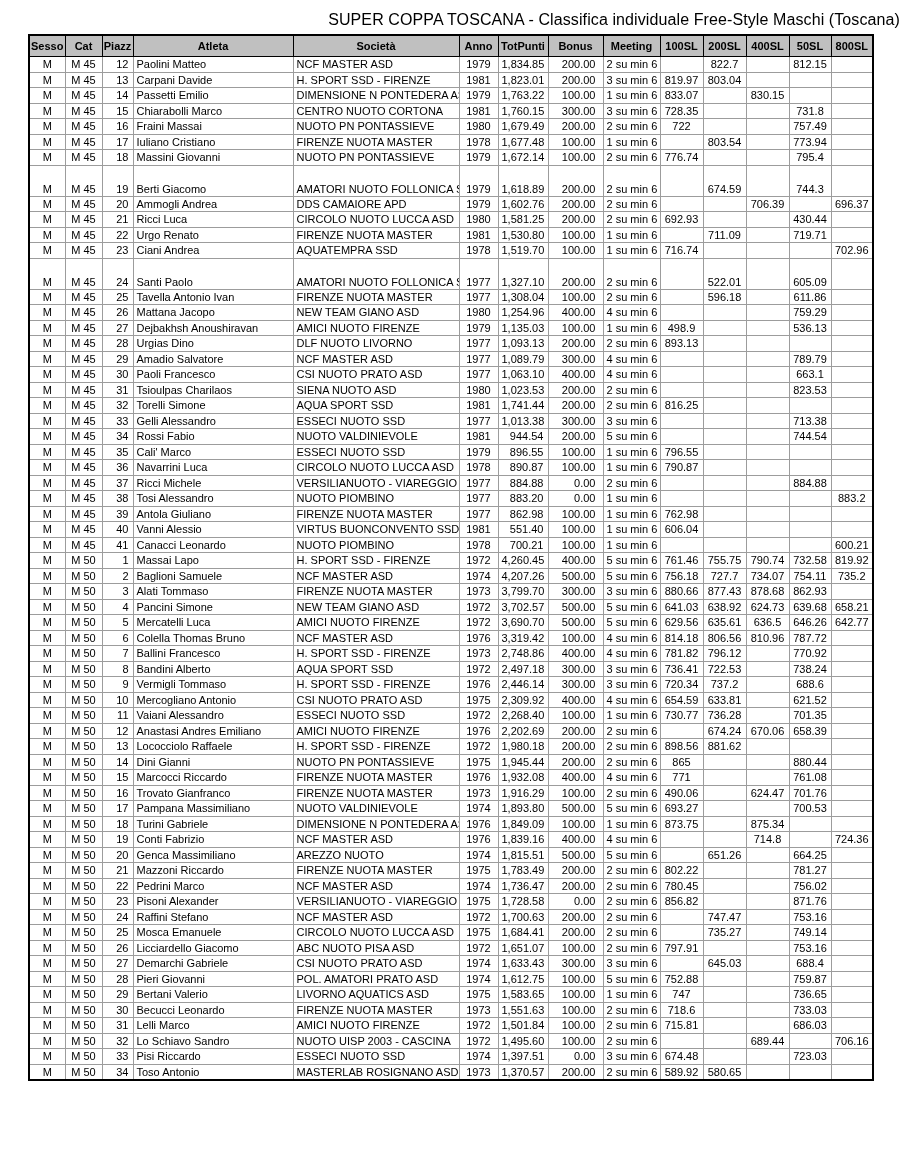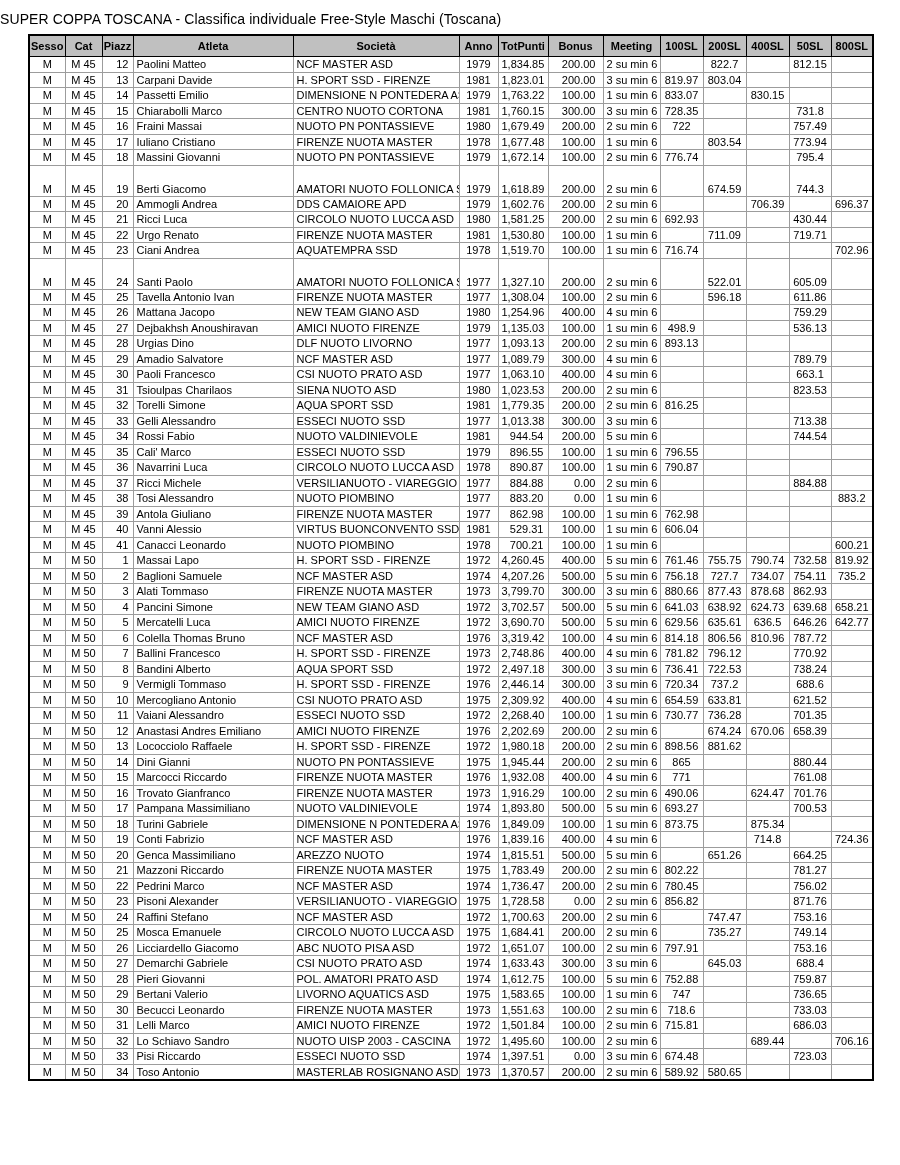--- a/index.html
+++ b/index.html
@@ -7,22 +7,22 @@
     width: 900px; height: 1165px;
     background: #ffffff;
     font-family: "Liberation Sans", sans-serif;
     color: #000;
     position: relative;
     overflow: hidden;
   }
   .doc-title {
     position: absolute;
     top: 11px; left: 0; width: 900px;
-    text-align: left;
-    font-size: 14px;
+    text-align: right;
+    font-size: 16px;
     letter-spacing: 0.1px;
   }
   .table-wrap {
     position: absolute;
     top: 34px; left: 28px; width: 844px;
   }
   table.results {
     border-collapse: collapse;
     table-layout: fixed;
     width: 844px;
@@ -435,21 +435,21 @@
           <td class="al-center cell-sl50">823.53</td>
           <td class="al-center cell-sl800"></td>
         </tr>
         <tr>
           <td class="al-center cell-sesso">M</td>
           <td class="al-center cell-cat">M 45</td>
           <td class="al-right cell-piazz">32</td>
           <td class="al-left cell-atleta">Torelli Simone</td>
           <td class="al-left cell-societa">AQUA SPORT SSD</td>
           <td class="al-center cell-anno">1981</td>
-          <td class="al-right cell-totpunti">1,779.35</td>
+          <td class="al-right cell-totpunti">1,741.44</td>
           <td class="al-right cell-bonus">200.00</td>
           <td class="al-left cell-meeting">2 su min 6</td>
           <td class="al-center cell-sl100">816.25</td>
           <td class="al-center cell-sl200"></td>
           <td class="al-center cell-sl400"></td>
           <td class="al-center cell-sl50"></td>
           <td class="al-center cell-sl800"></td>
         </tr>
         <tr>
           <td class="al-center cell-sesso">M</td>
@@ -563,21 +563,21 @@
           <td class="al-center cell-sl50"></td>
           <td class="al-center cell-sl800"></td>
         </tr>
         <tr>
           <td class="al-center cell-sesso">M</td>
           <td class="al-center cell-cat">M 45</td>
           <td class="al-right cell-piazz">40</td>
           <td class="al-left cell-atleta">Vanni Alessio</td>
           <td class="al-left cell-societa">VIRTUS BUONCONVENTO SSD</td>
           <td class="al-center cell-anno">1981</td>
-          <td class="al-right cell-totpunti">529.31</td>
+          <td class="al-right cell-totpunti">551.40</td>
           <td class="al-right cell-bonus">100.00</td>
           <td class="al-left cell-meeting">1 su min 6</td>
           <td class="al-center cell-sl100">606.04</td>
           <td class="al-center cell-sl200"></td>
           <td class="al-center cell-sl400"></td>
           <td class="al-center cell-sl50"></td>
           <td class="al-center cell-sl800"></td>
         </tr>
         <tr>
           <td class="al-center cell-sesso">M</td>

